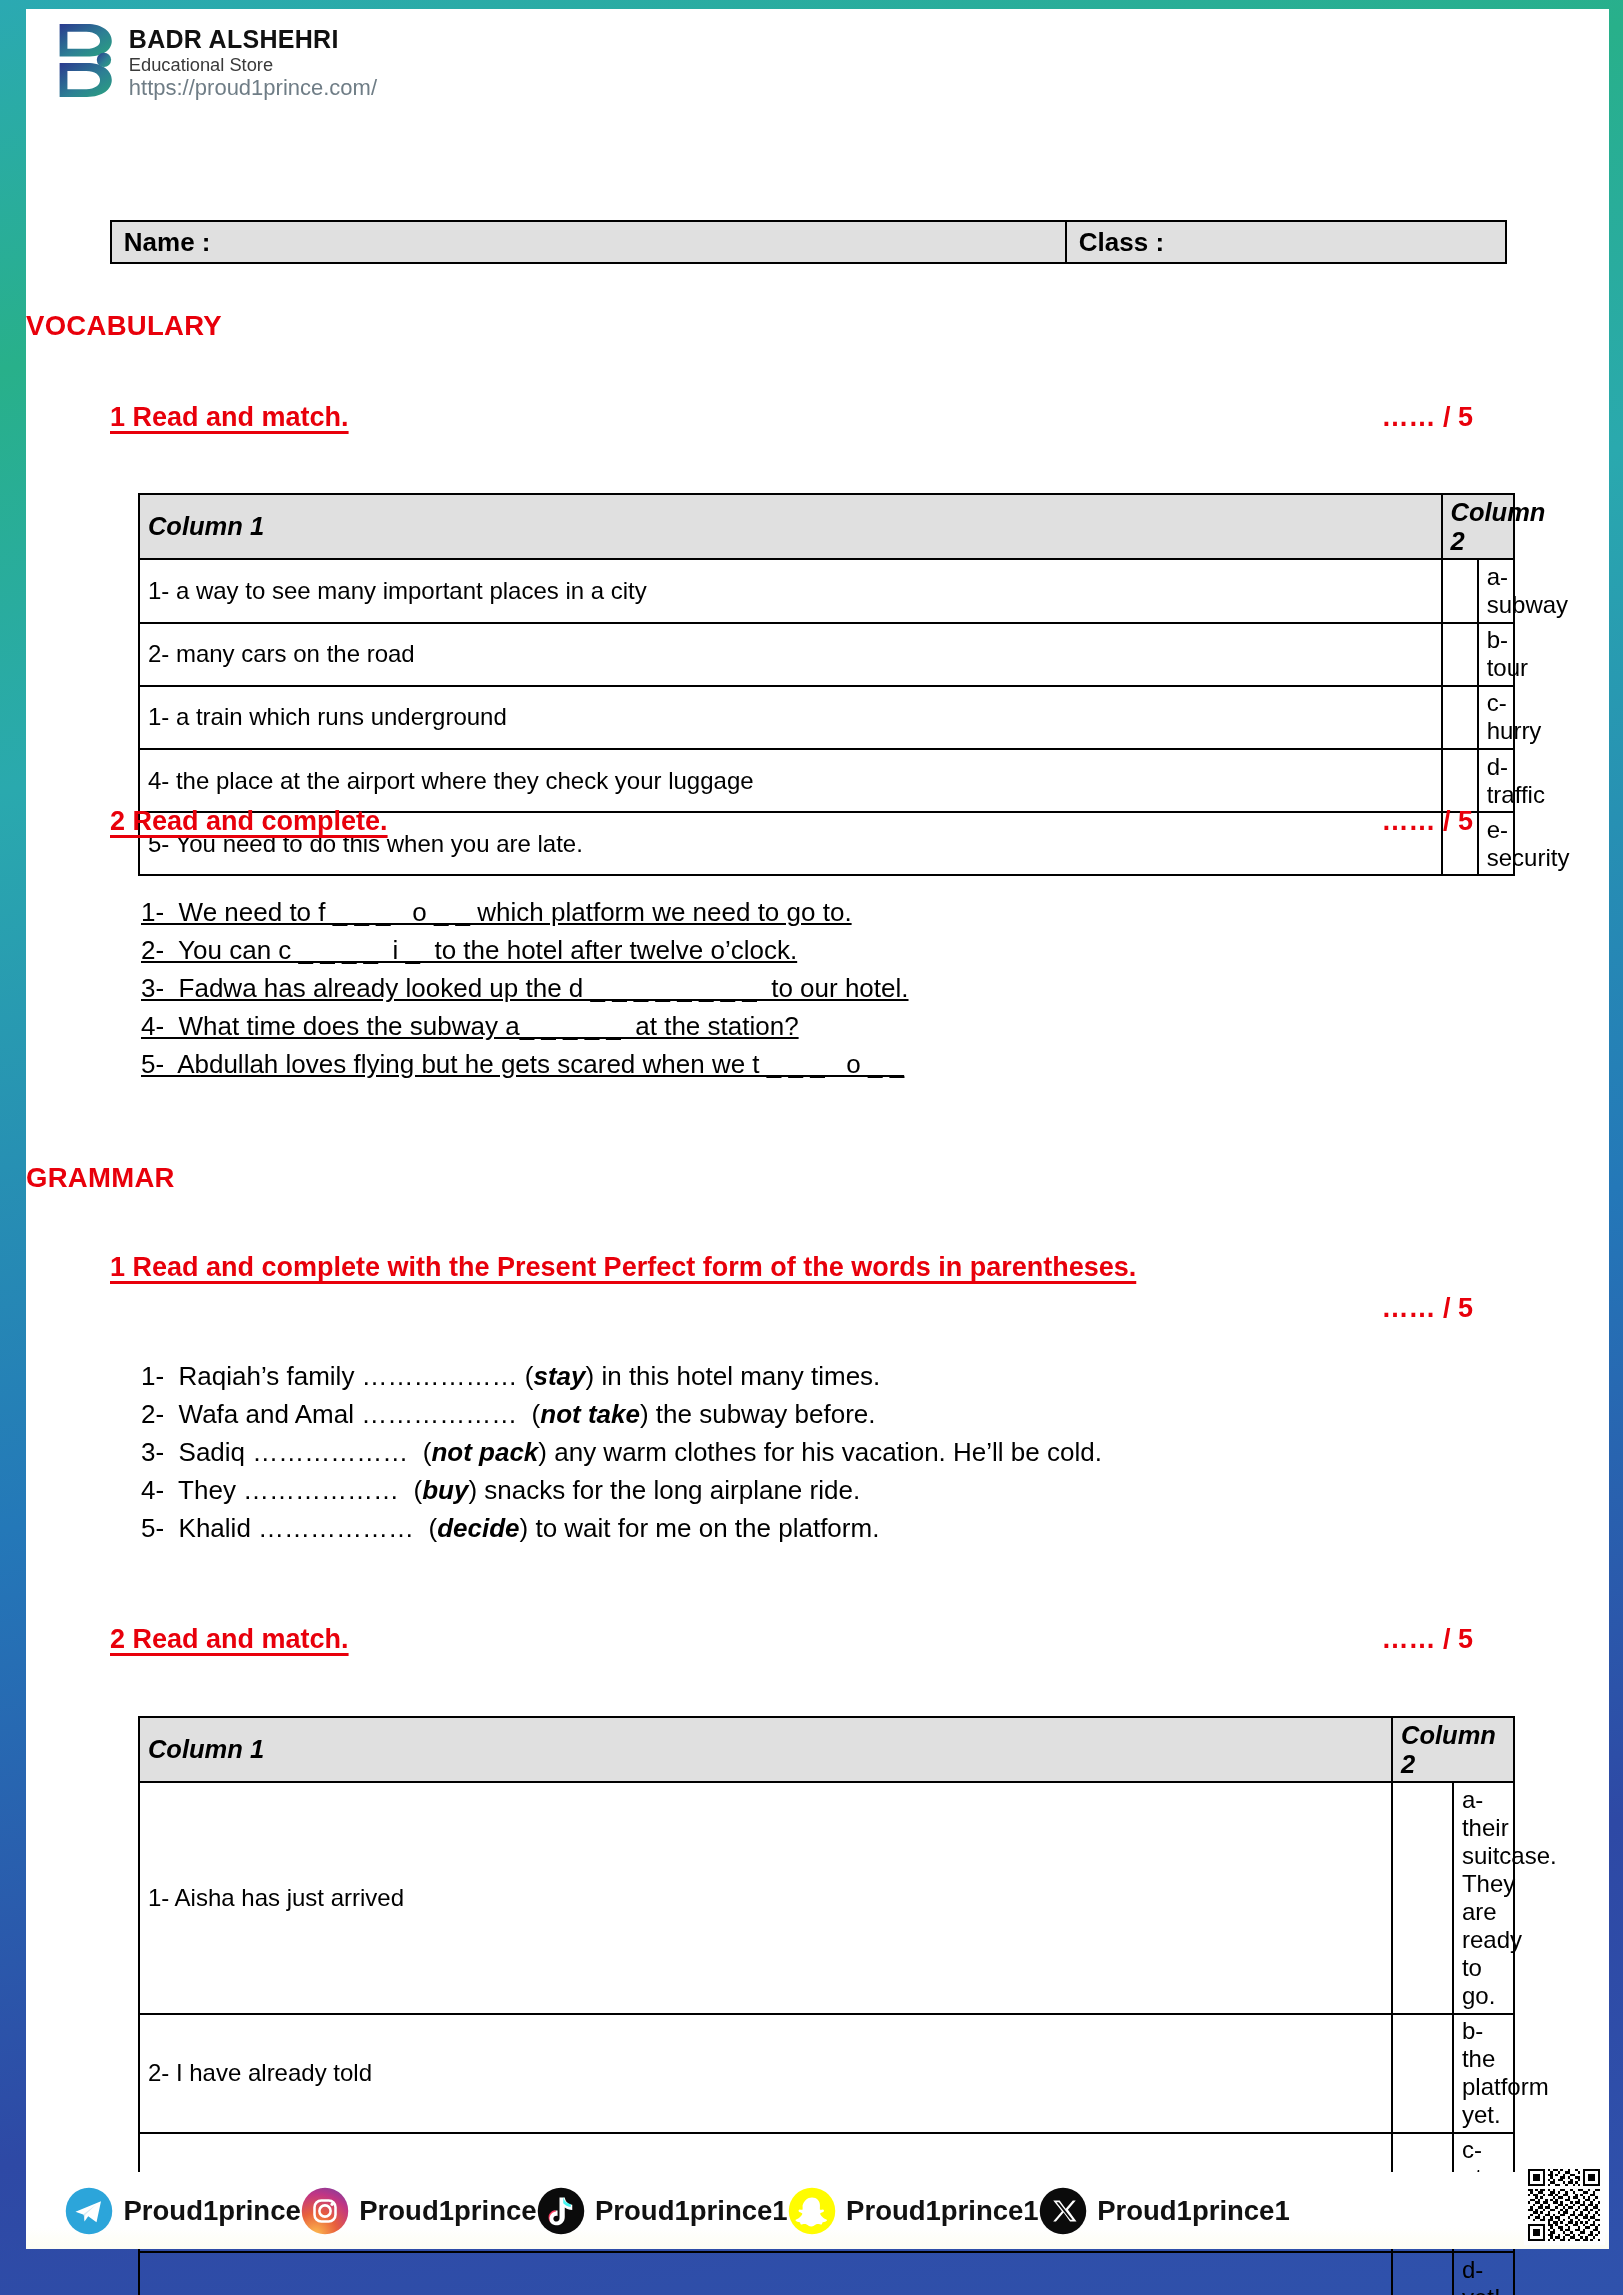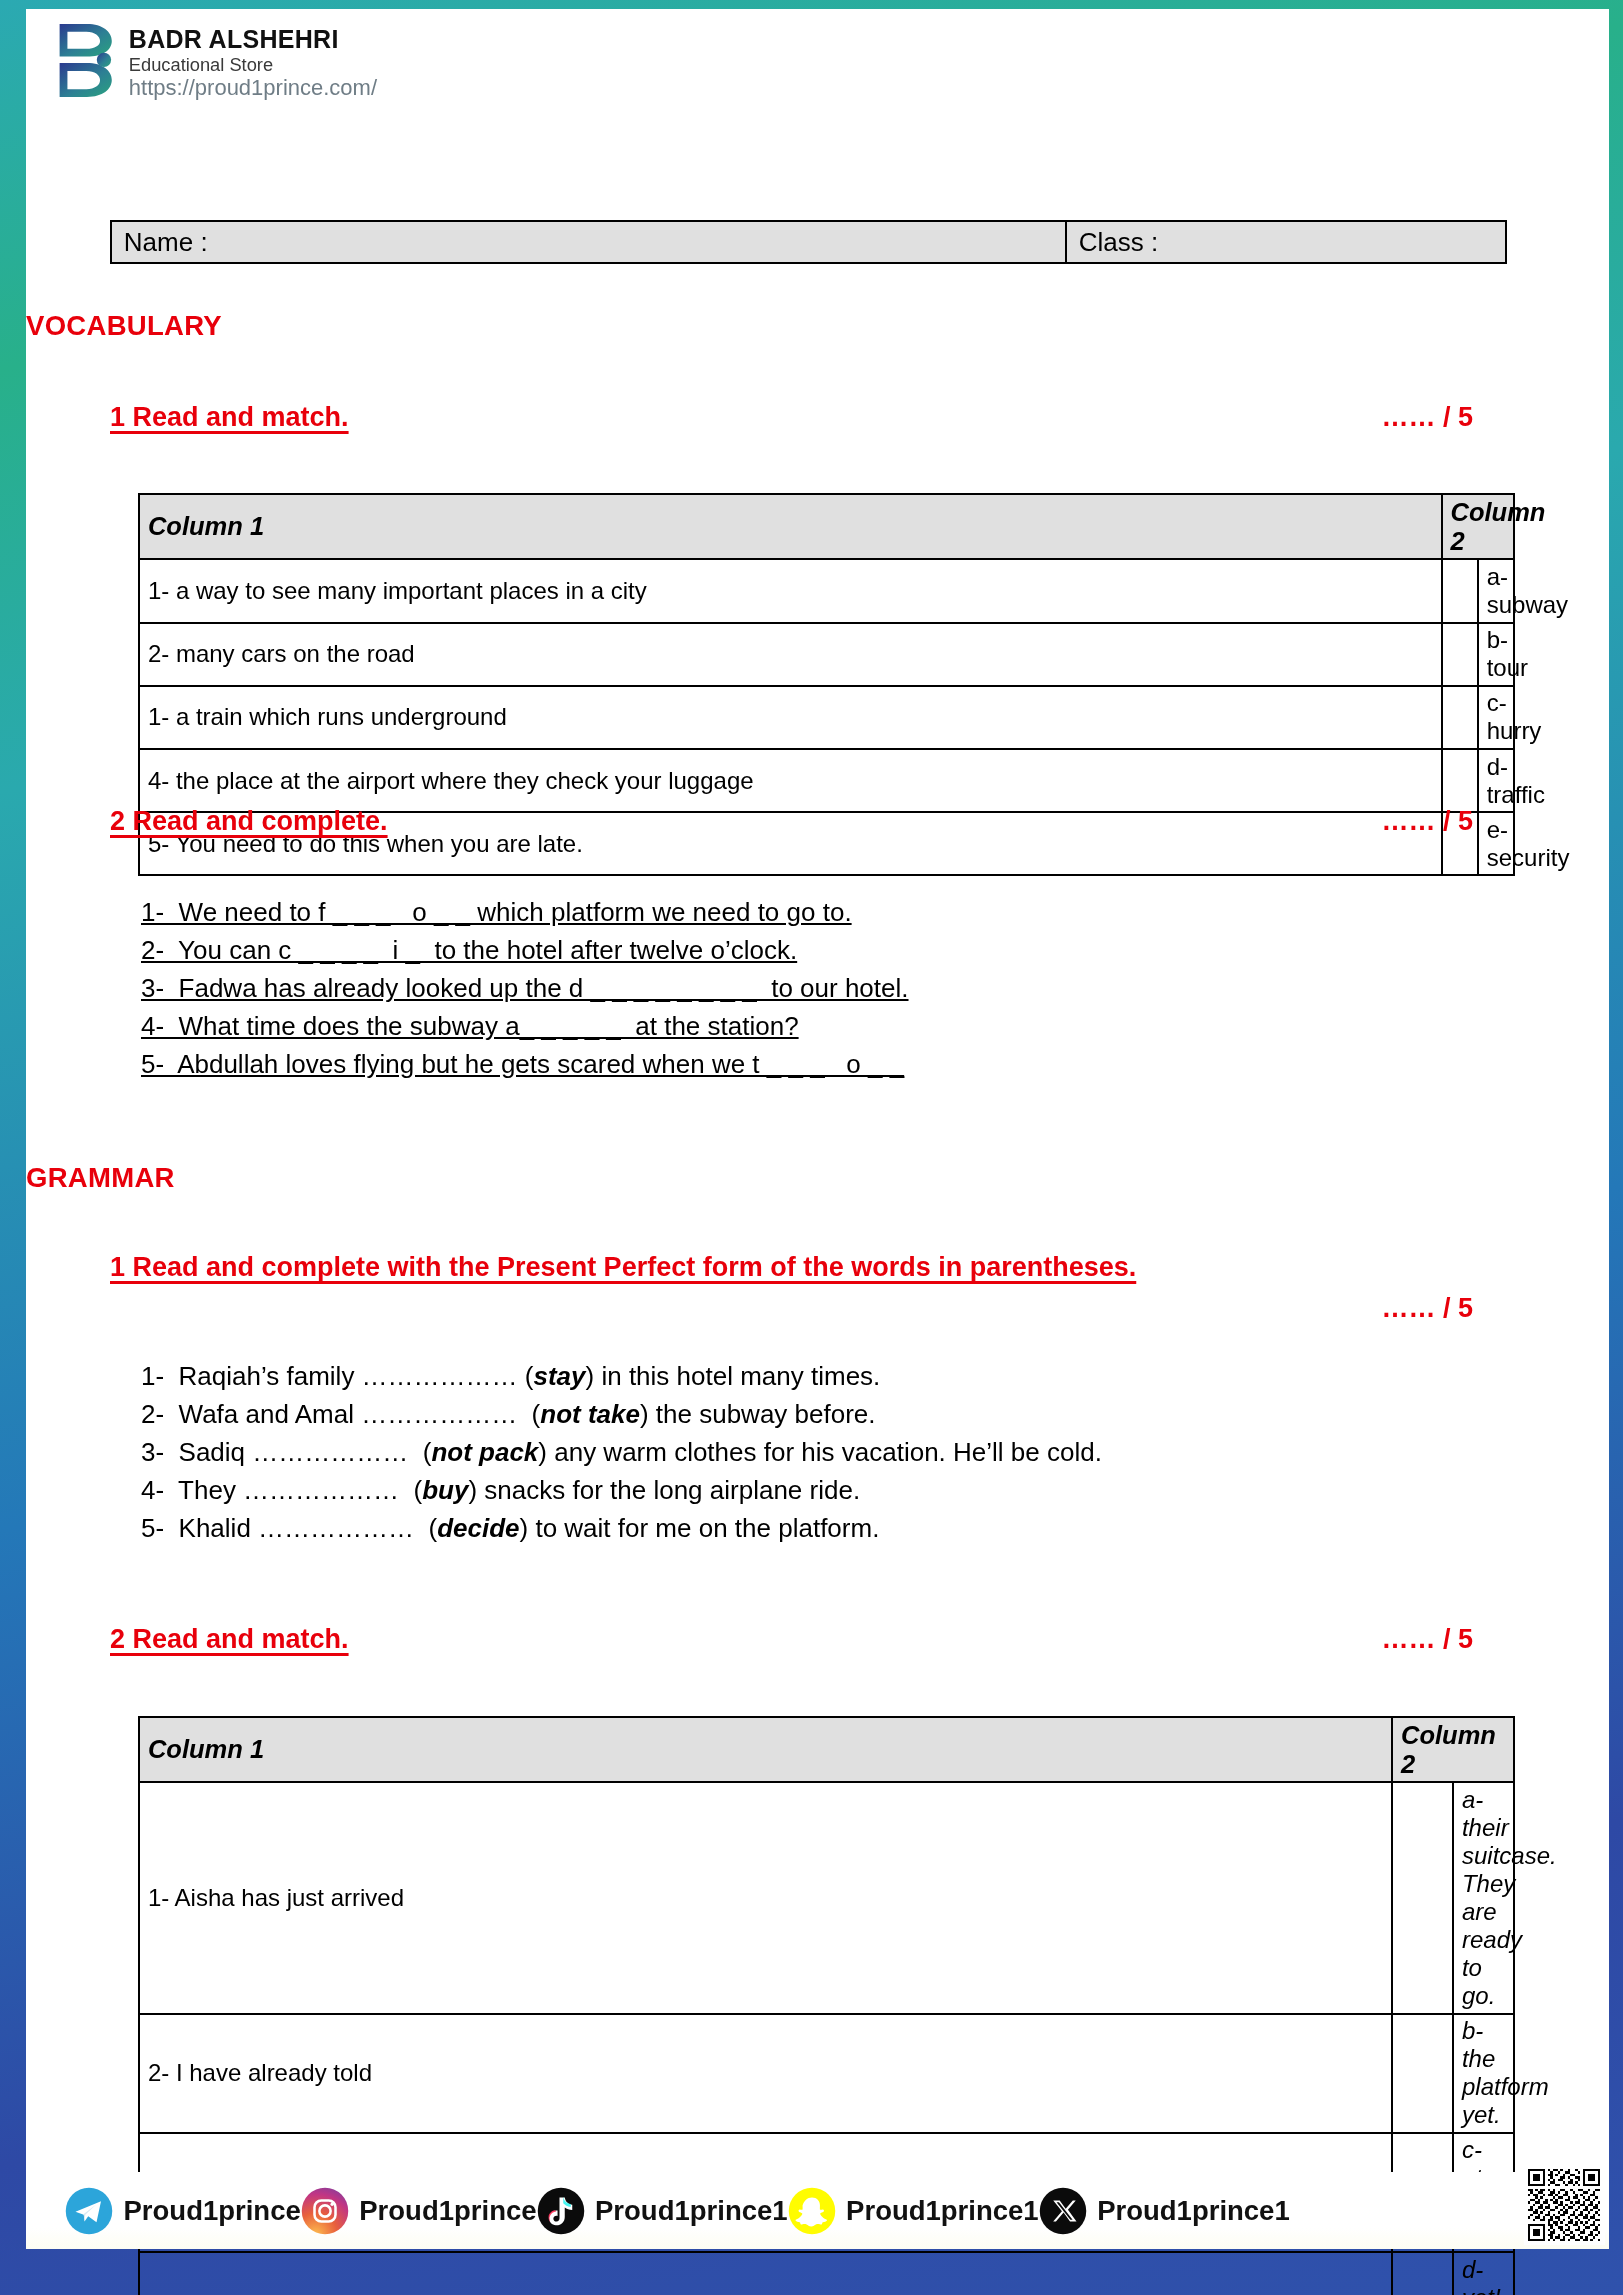--- a/index.html
+++ b/index.html
@@ -72,21 +72,21 @@
     height: 44px;
     display: flex;
     border: 2.6px solid #000;
     background: #e0e0e0;
   }
   .namebar .cell {
     display: flex;
     align-items: center;
     padding-left: 11.8px;
     font-size: 26px;
-    font-weight: 400;
+    font-weight: 700;
     color: #000;
   }
   .namebar .cell-name { flex: 0 0 955px; border-right: 2px solid #000; }
   .namebar .cell-class { flex: 1; }
 
   
   .section-title {
     position: absolute;
     width: 100%;
     text-align: left;
@@ -153,21 +153,21 @@
     height: 43px;
   }
   .match-table .c1 { width: 1008px; }
   .match-table .gap { width: 56px; }
   .match-table .c2 { width: 313px; }
   .hdr-center { text-align: center; }
 
   
   .match-table.t2 .c1 { width: 576px; }
   .match-table.t2 .gap { width: 56px; }
-  .match-table.t2 .c2 { width: 745px; font-style: italic; }
+  .match-table.t2 .c2 { width: 745px; }
   .match-table.t2 thead td { text-align: left; }
 
   
   .qlist {
     position: absolute;
     left: 115px;
     width: 1374px;
     font-size: 26px;
     color: #000;
     line-height: 1.46;

